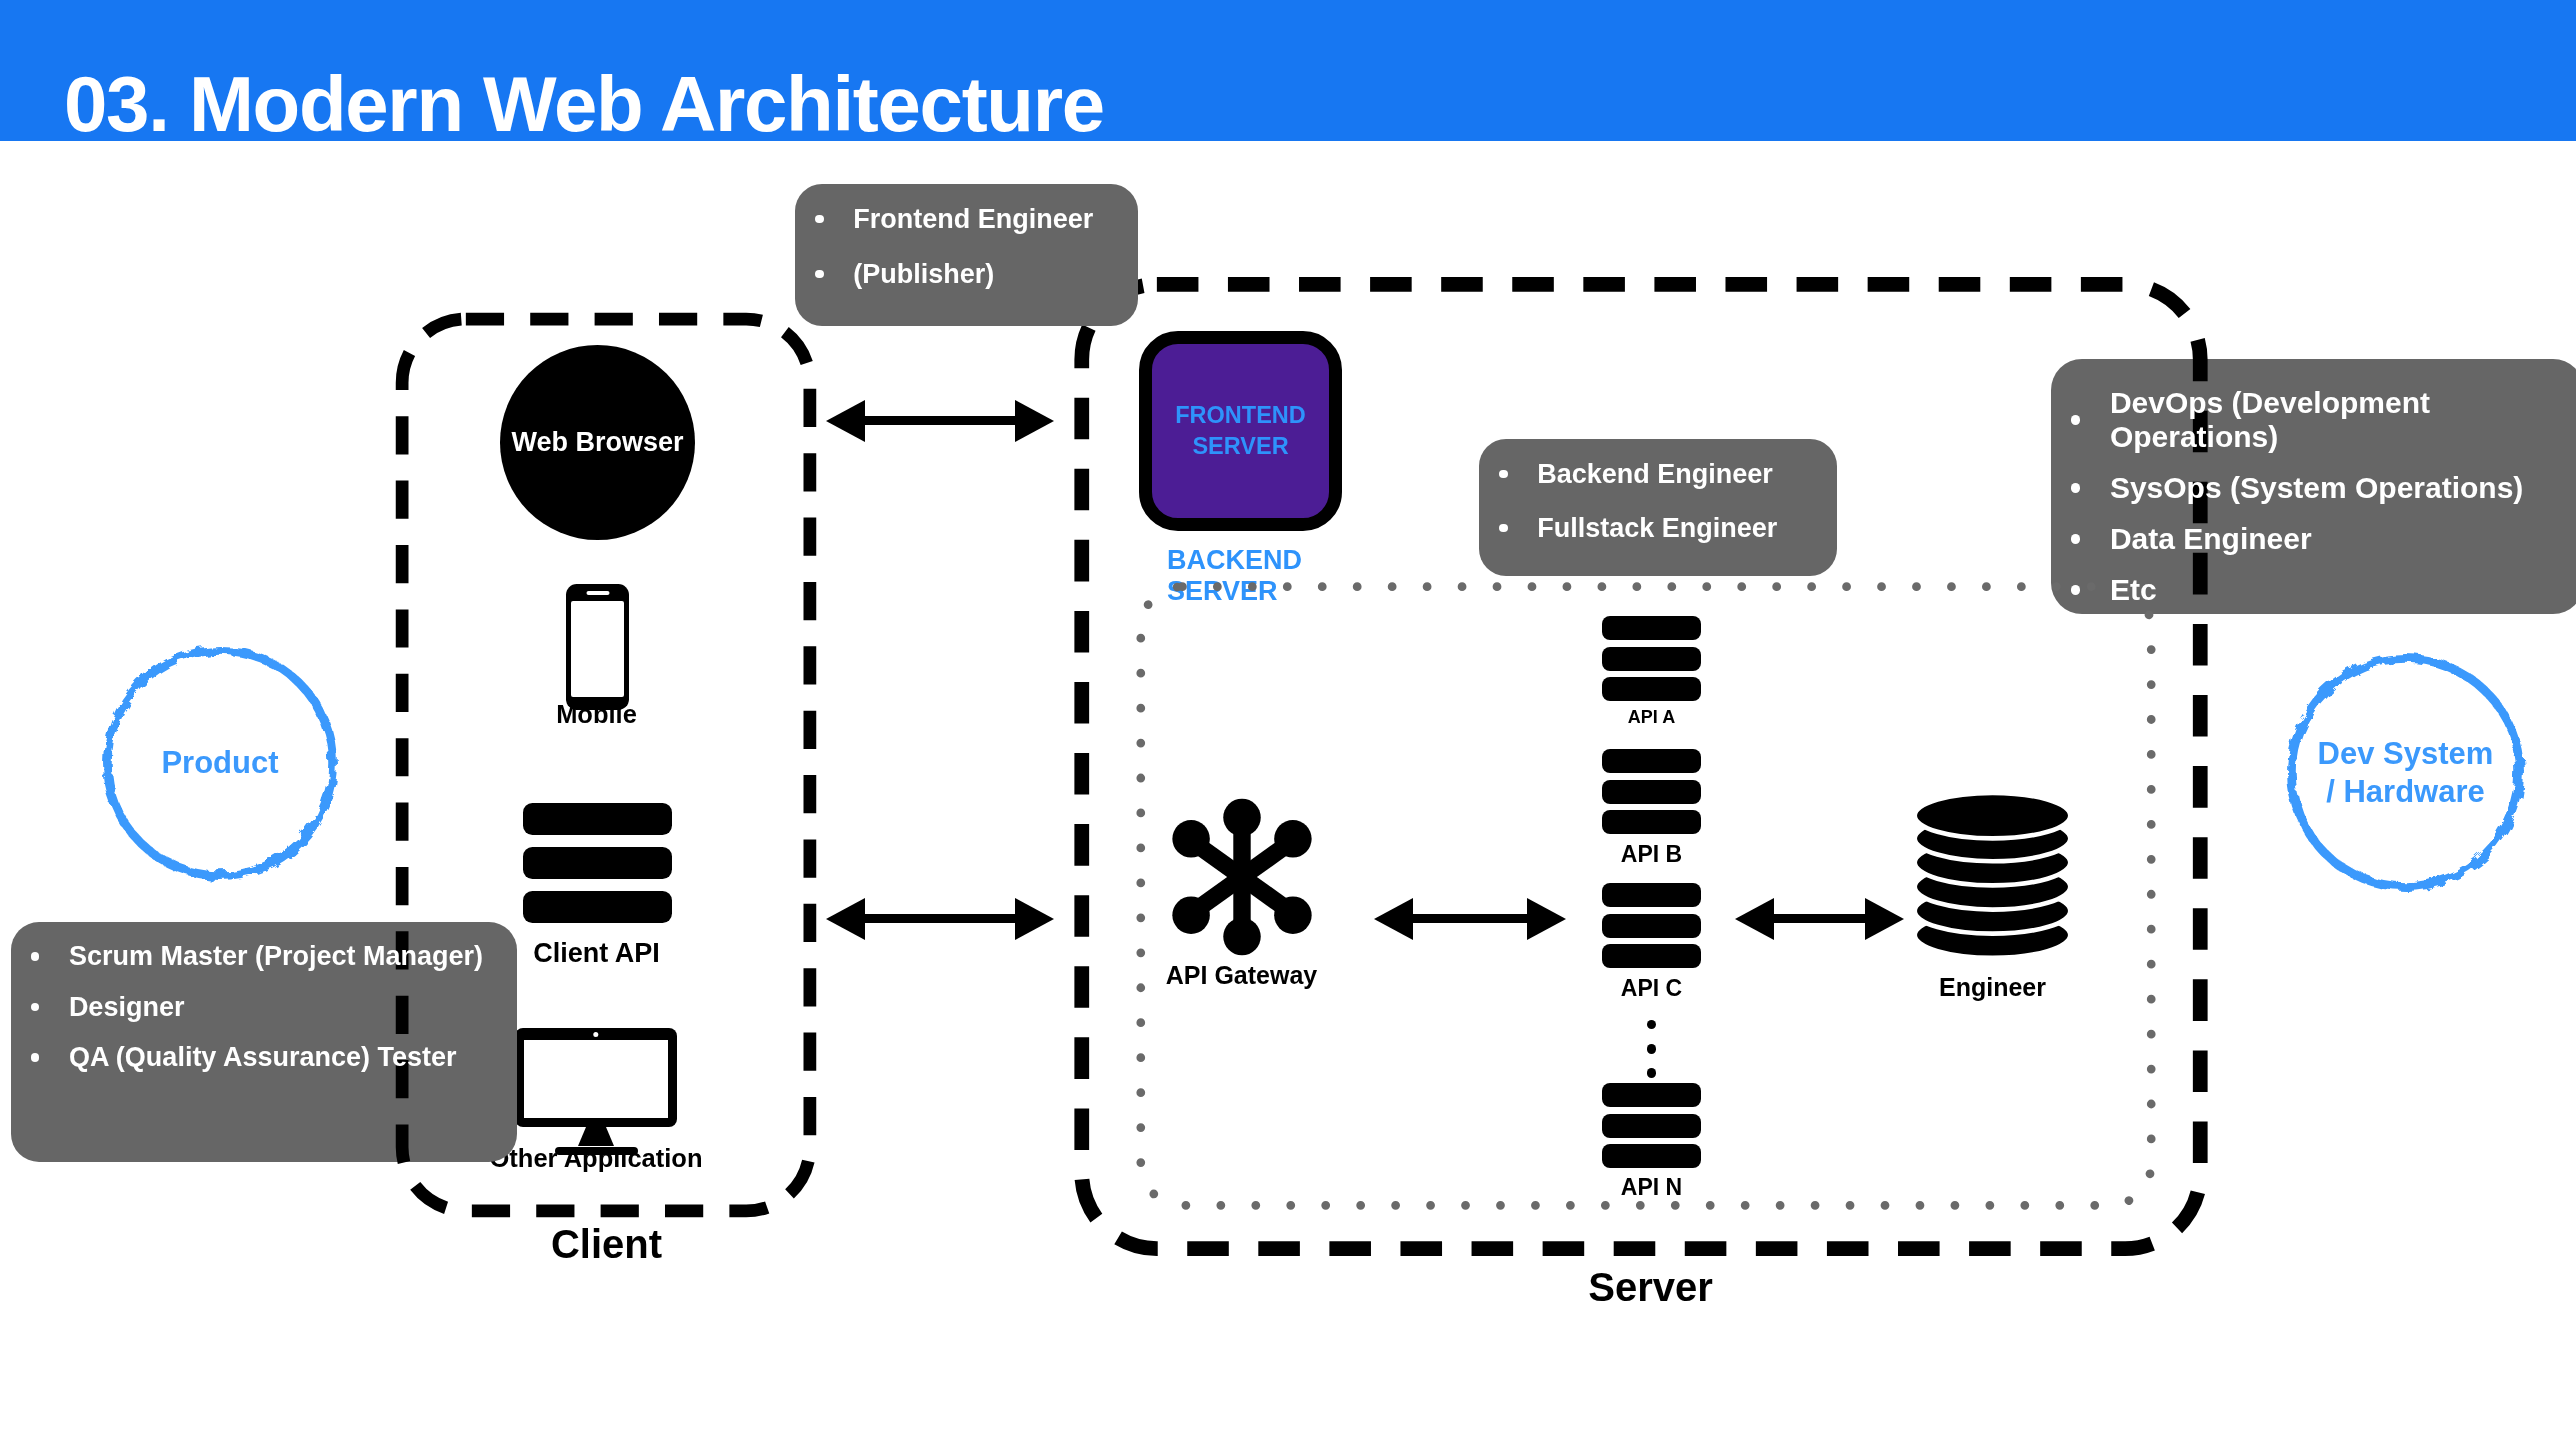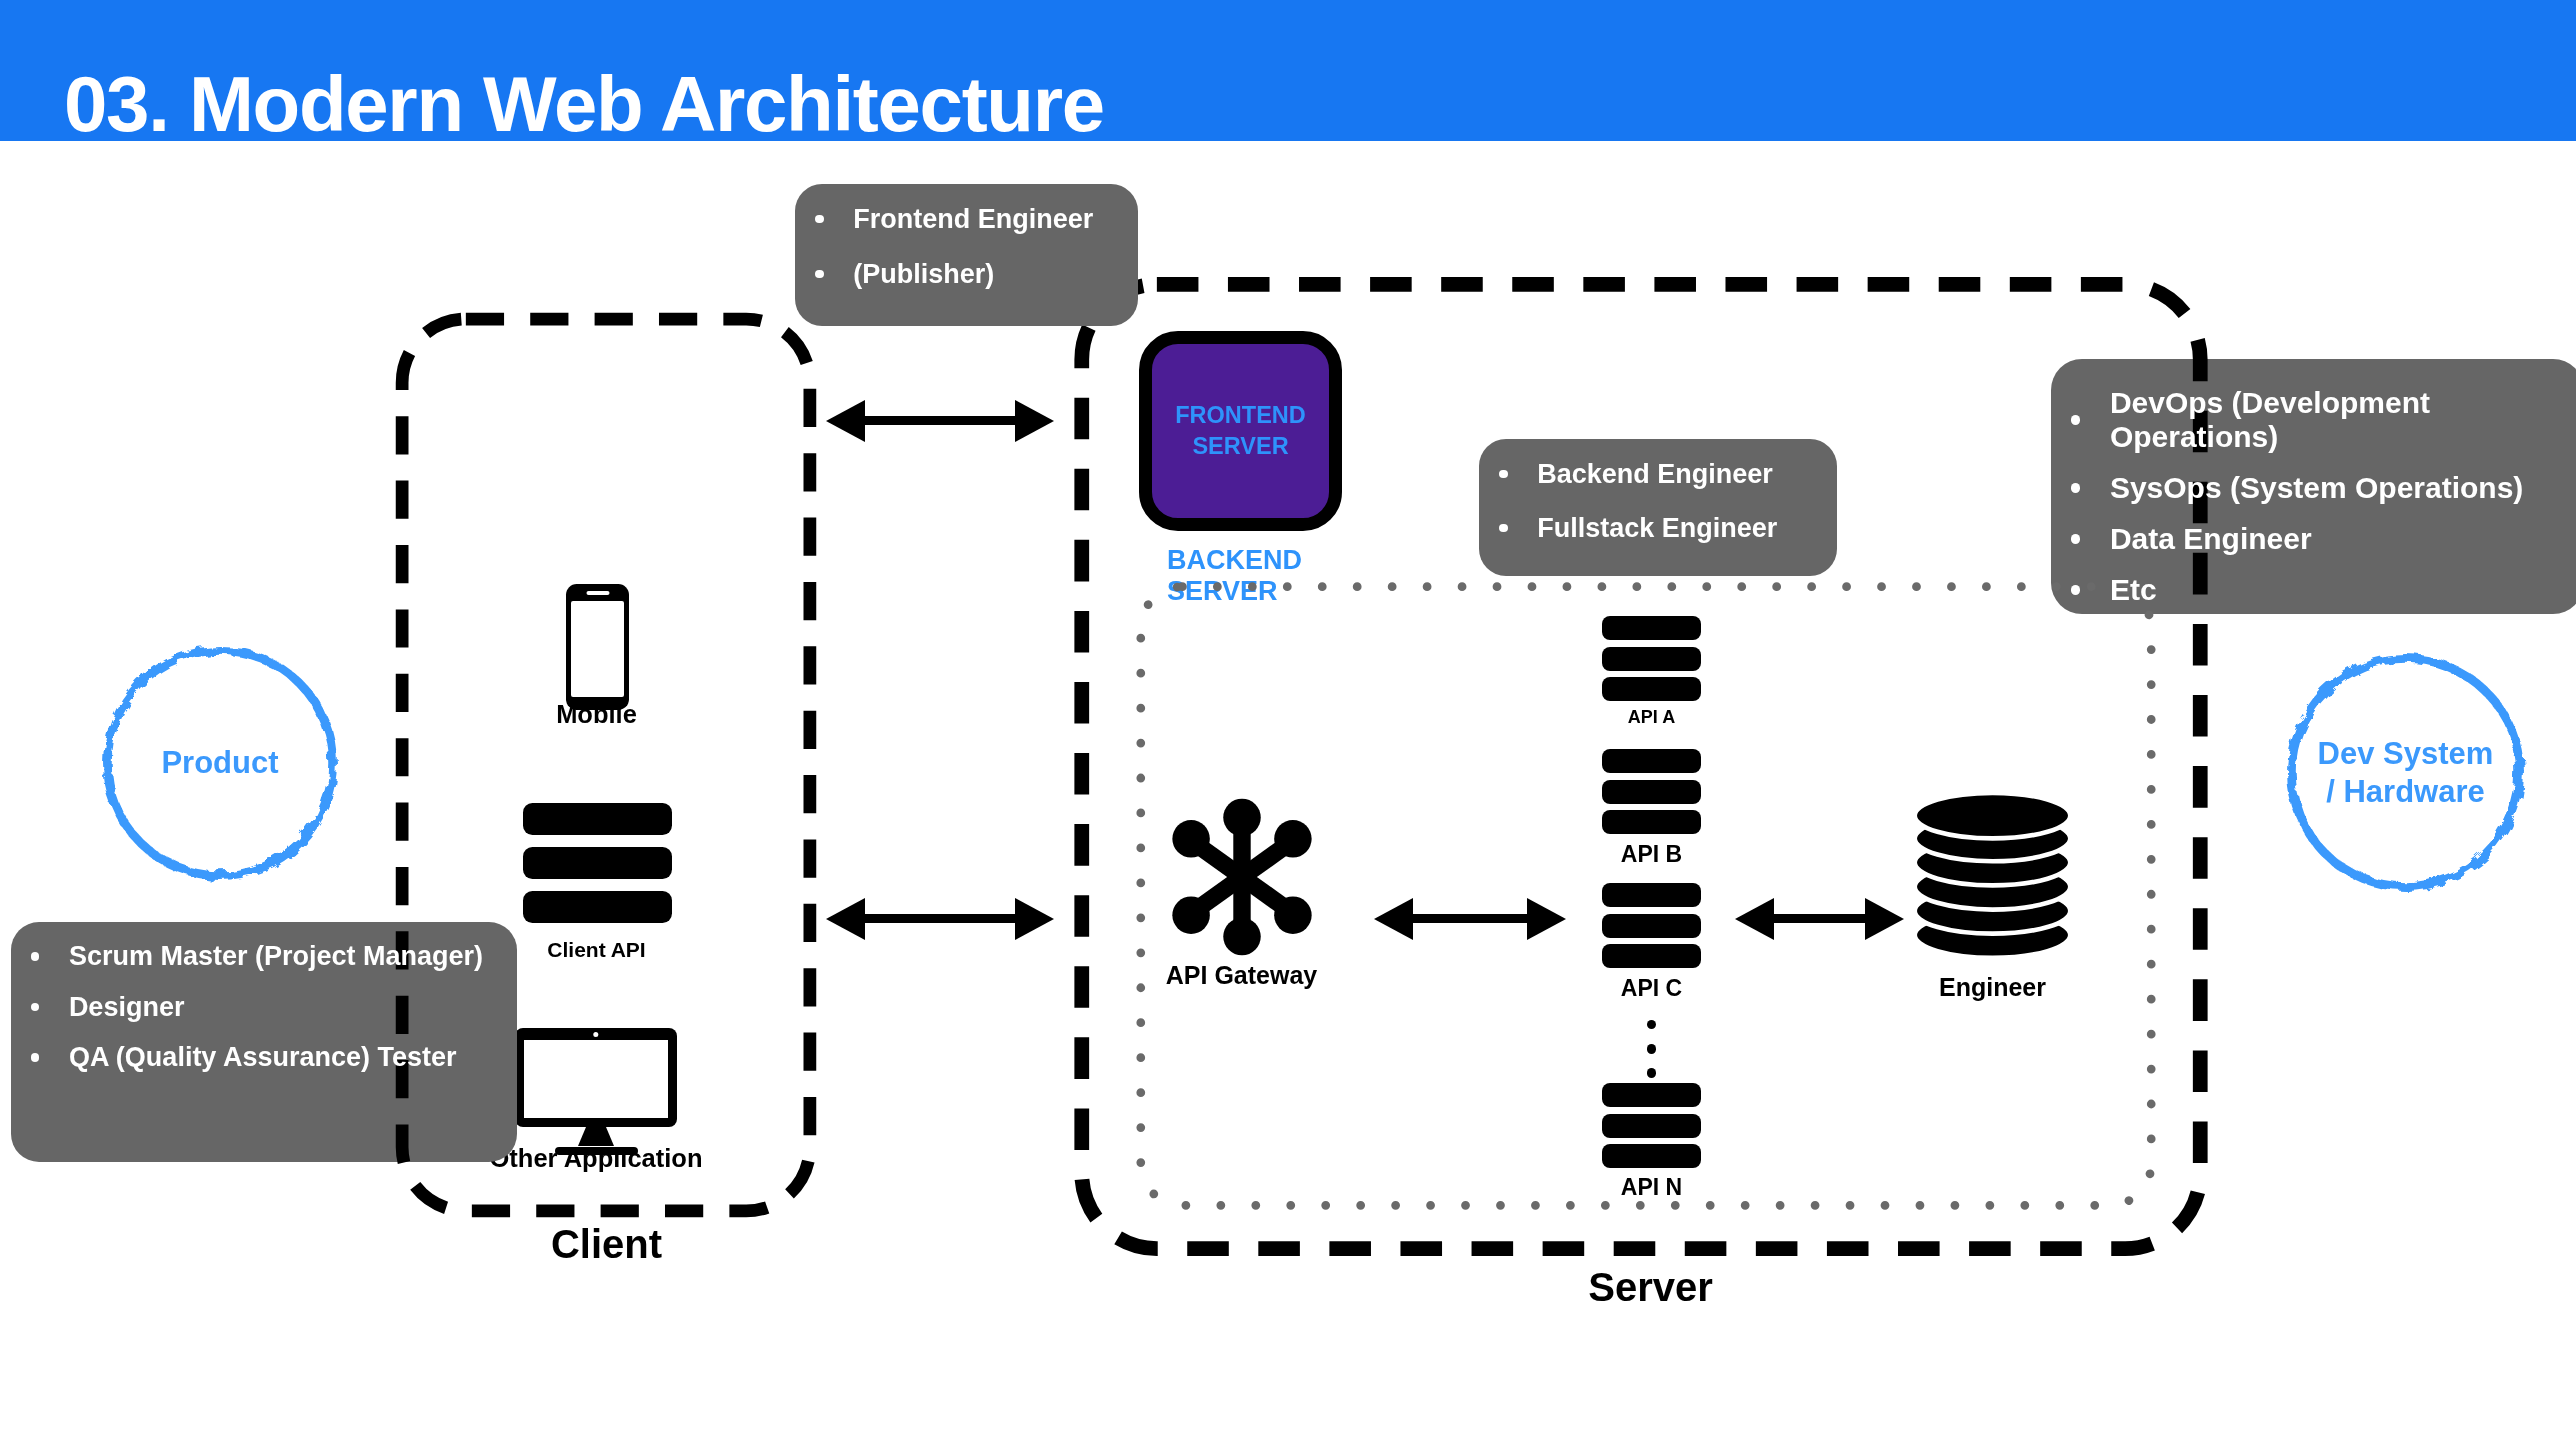--- a/index.html
+++ b/index.html
@@ -164,33 +164,36 @@
           <span class="dot"></span>
           <span>Backend Engineer</span>
         </li>
       <li>
           <span class="dot"></span>
           <span>Fullstack Engineer</span>
         </li>
     </ul>
   </div>
 
+  <div class="browser-circle">
+    <span>Web Browser</span>
+  </div>
 
   <div class="phone">
     <span class="speaker"></span>
     <span class="screen"></span>
   </div>
   <div class="lbl" style="left:496px;top:700px;width:201px;font-size:25.5px;">Mobile</div>
 
   <div class="stack stack-clientapi">
     <div class="bar"></div>
     <div class="bar"></div>
     <div class="bar"></div>
   </div>
-  <div class="lbl" style="left:496px;top:938px;width:201px;font-size:21px;">Client API</div>
+  <div class="lbl" style="left:496px;top:938px;width:201px;font-size:27px;">Client API</div>
 
   <div class="monitor">
     <div class="frame">
       <span class="cam"></span>
       <span class="screen"></span>
     </div>
     <div class="stand"></div>
     <div class="base"></div>
   </div>
   <div class="lbl" style="left:482px;top:1144px;width:228px;font-size:25.5px;">Other Application</div>

